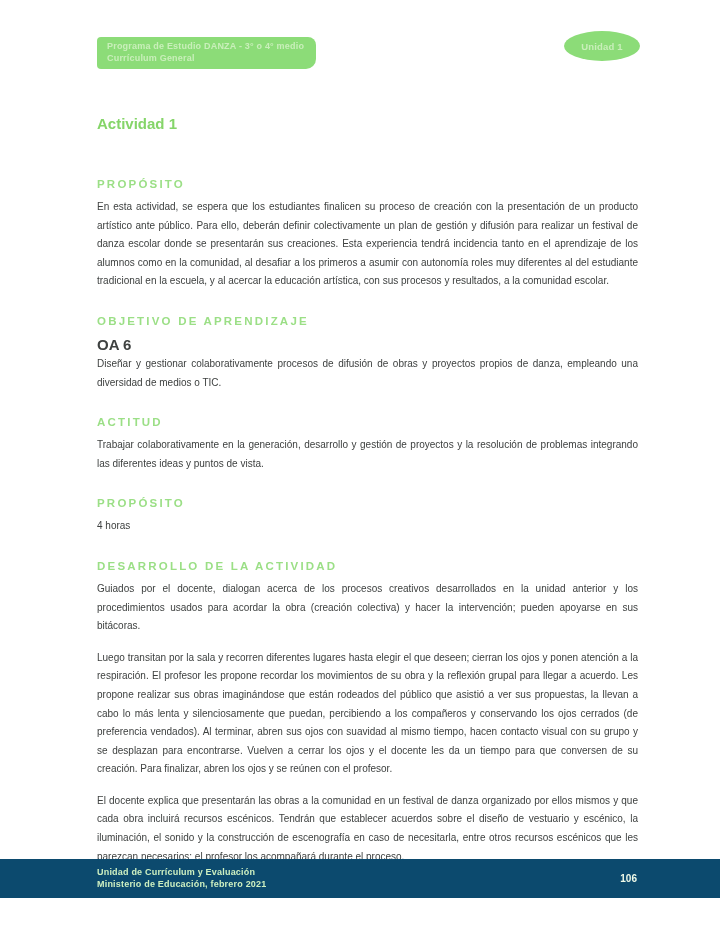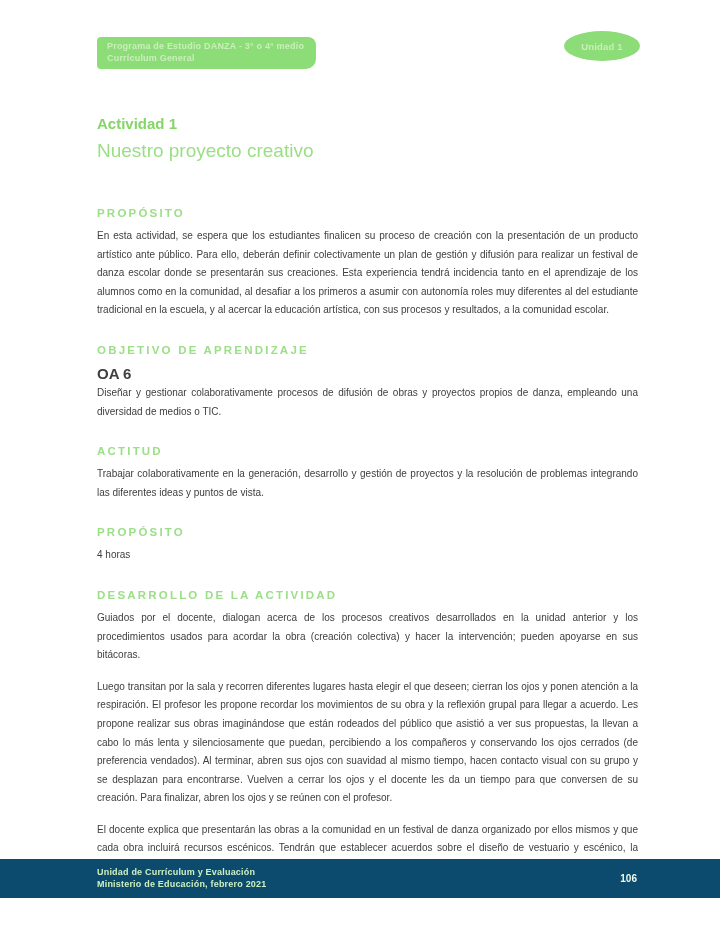--- a/index.html
+++ b/index.html
@@ -131,21 +131,20 @@
 
   <div class="program-badge">
     <div class="badge-line">Programa de Estudio DANZA - 3° o 4° medio</div>
     <div class="badge-line">Currículum General</div>
   </div>
   <div class="unit-badge">Unidad 1</div>
 
   <div class="content">
 
     <div class="page-title">Actividad 1</div>
-    <div class="page-subtitle">Nuestro proyecto creativo</div>
 
     <div class="section-heading first">PROPÓSITO</div>
     <p class="body-text">En esta actividad, se espera que los estudiantes finalicen su proceso de creación con la presentación de un producto artístico ante público. Para ello, deberán definir colectivamente un plan de gestión y difusión para realizar un festival de danza escolar donde se presentarán sus creaciones. Esta experiencia tendrá incidencia tanto en el aprendizaje de los alumnos como en la comunidad, al desafiar a los primeros a asumir con autonomía roles muy diferentes al del estudiante tradicional en la escuela, y al acercar la educación artística, con sus procesos y resultados, a la comunidad escolar.</p>
 
     <div class="section-heading">OBJETIVO DE APRENDIZAJE</div>
     <div class="oa-label">OA 6</div>
     <p class="body-text">Diseñar y gestionar colaborativamente procesos de difusión de obras y proyectos propios de danza, empleando una diversidad de medios o TIC.</p>
 
     <div class="section-heading">ACTITUD</div>
     <p class="body-text">Trabajar colaborativamente en la generación, desarrollo y gestión de proyectos y la resolución de problemas integrando las diferentes ideas y puntos de vista.</p>

